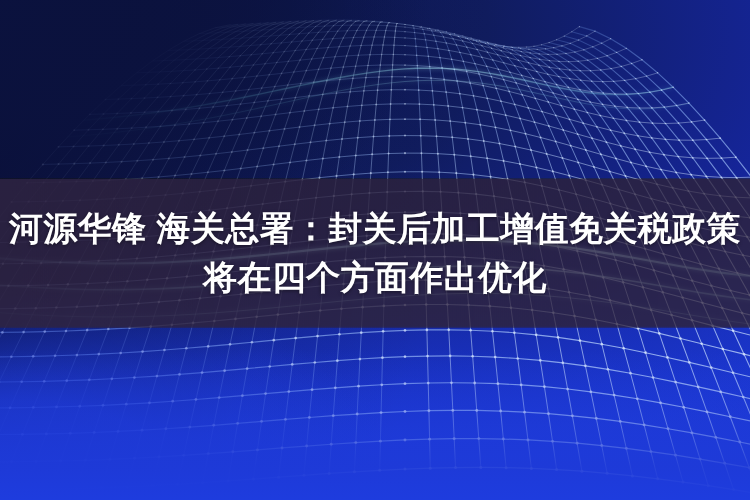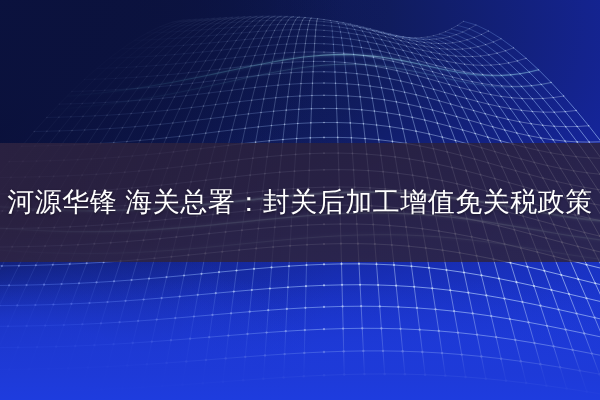--- a/index.html
+++ b/index.html
@@ -110,21 +110,21 @@
     height: 119px;
     display: flex;
     flex-direction: column;
     align-items: center;
     justify-content: center;
     gap: 11px;
   }
   .headline-line {
     color: #ffffff;
     font-size: 27px;
-    font-weight: 400;
+    font-weight: 700;
     line-height: 1.05;
     letter-spacing: 0.5px;
     white-space: nowrap;
     text-align: center;
     text-shadow: 0 1px 3px rgba(0,0,0,0.45);
   }
 </style>
 </head>
 <body>
 
@@ -1302,15 +1302,16 @@
   <div class="mesh-fade-tl"></div>
   <div class="mesh-fade-bl"></div>
   <div class="mesh-fade-bottom"></div>
 
   <div class="text-band">
     <div class="text-band-inner"></div>
   </div>
 
   <div class="headline">
     <div class="headline-line">河源华锋 海关总署：封关后加工增值免关税政策</div>
+    <div class="headline-line">将在四个方面作出优化</div>
   </div>
 
 </div>
 
 </body></html>

